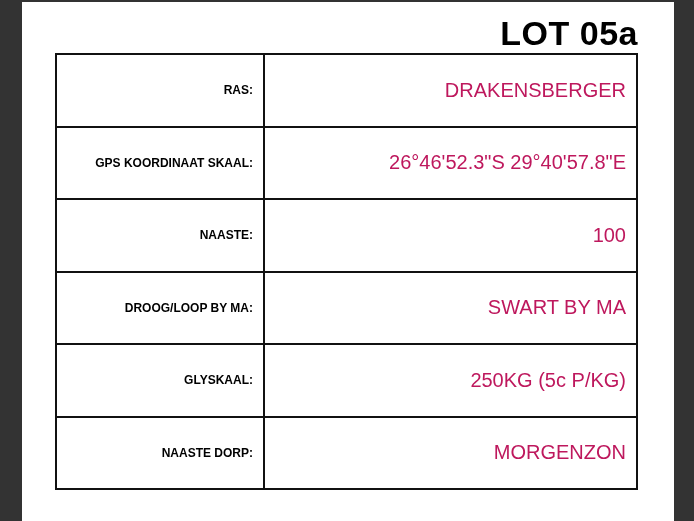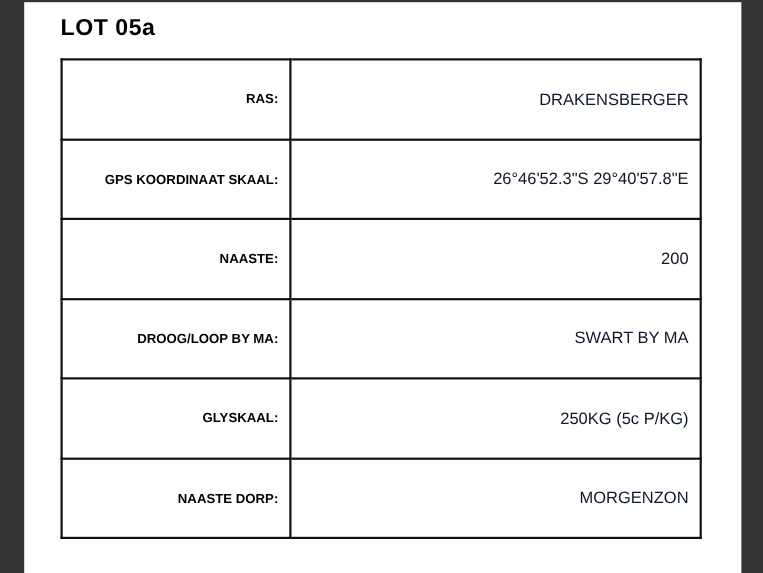--- a/index.html
+++ b/index.html
@@ -32,22 +32,22 @@
     background: var(--band);
   }
   .edge-top {
     position: absolute; left: 0; top: 0;
     width: 694px; height: 2px;
     background: var(--band);
   }
   .page-title {
     position: absolute;
     left: 55px; top: 14px; width: 583px;
-    text-align: left;
-    font-size: 21px;
+    text-align: right;
+    font-size: 34px;
     font-weight: 700;
     letter-spacing: 0.5px;
     color: #000000;
   }
   table.lot-table {
     position: absolute;
     left: 55px; top: 53px;
     width: 583px; height: 437px;
     border-collapse: collapse;
     table-layout: fixed;
@@ -63,22 +63,22 @@
     overflow: hidden;
   }
   td.cell-label {
     width: 208px;
     font-weight: 700;
     font-size: 12px;
     color: #000000;
   }
   td.cell-value {
     font-weight: 400;
-    font-size: 15px;
-    color: #0f172a;
+    font-size: 20px;
+    color: #be185d;
   }
 </style>
 </head>
 <body>
 
 <div class="canvas">
   <div class="edge-top"></div>
   <div class="band-left"></div>
   <div class="band-right"></div>
 
@@ -89,21 +89,21 @@
       <tr>
         <td class="cell-label">RAS:</td>
         <td class="cell-value">DRAKENSBERGER</td>
       </tr>
       <tr>
         <td class="cell-label">GPS KOORDINAAT SKAAL:</td>
         <td class="cell-value">26°46'52.3"S 29°40'57.8"E</td>
       </tr>
       <tr>
         <td class="cell-label">NAASTE:</td>
-        <td class="cell-value">200</td>
+        <td class="cell-value">100</td>
       </tr>
       <tr>
         <td class="cell-label">DROOG/LOOP BY MA:</td>
         <td class="cell-value">SWART BY MA</td>
       </tr>
       <tr>
         <td class="cell-label">GLYSKAAL:</td>
         <td class="cell-value">250KG (5c P/KG)</td>
       </tr>
       <tr>

